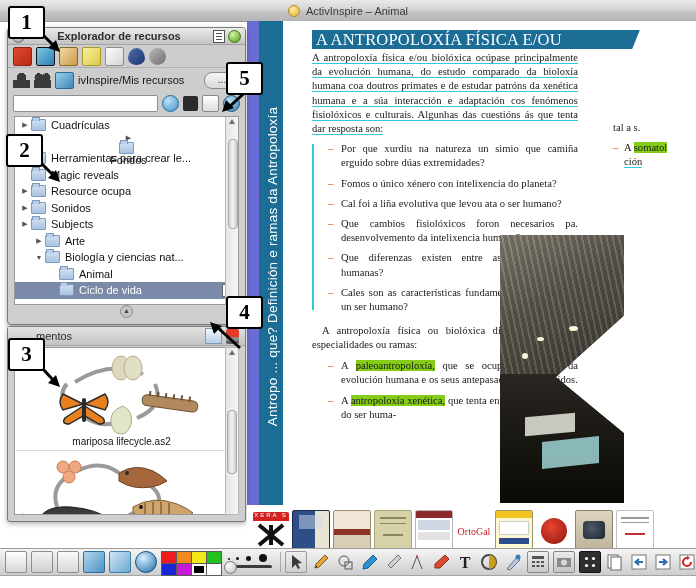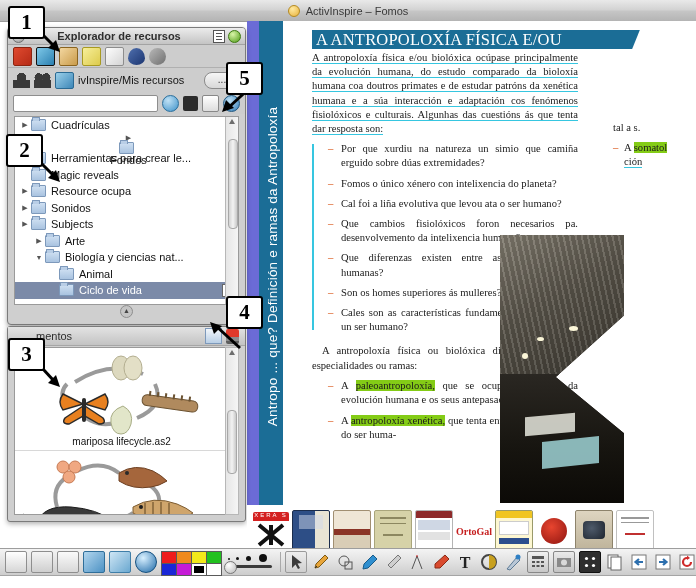--- a/index.html
+++ b/index.html
@@ -269,21 +269,21 @@
   .ptr{position:absolute;z-index:59;}
   .ptr svg{display:block;overflow:visible;}
 </style>
 </head>
 <body>
 
 <div id="app">
 
   <div class="titlebar">
     <span class="tb-dot"></span>
-    <span>ActivInspire – Fomos</span>
+    <span>ActivInspire – Animal</span>
   </div>
 
   <div class="canvas">
     <div class="page-strip"></div>
 
     <div class="vtab">
       <span>Antropo ... que? Definición e ramas da Antropoloxía</span>
     </div>
 
     <div class="sheet">
@@ -292,21 +292,20 @@
 
       <div class="col-main">
         <p><span class="u-cyan">A antropoloxía física e/ou biolóxica ocúpase principalmente da evolución humana, do estudo comparado da bioloxía humana coa doutros primates e de estudar patróns da xenética humana e a súa interacción e adaptación cos fenómenos fisiolóxicos e culturais. Algunhas das cuestións ás que tenta dar resposta son:</span></p>
 
         <ul class="qlist">
           <li>Por que xurdiu na natureza un simio que camiña erguido sobre dúas extremidades?</li>
           <li>Fomos o único xénero con intelixencia do planeta?</li>
           <li>Cal foi a liña evolutiva que levou ata o ser humano?</li>
           <li>Que cambios fisiolóxicos foron necesarios pa. desenvolvemento da intelixencia humana?</li>
           <li>Que diferenzas existen entre as distintas razas humanas?</li>
-          <li>Son os homes superiores ás mulleres?</li>
           <li>Cales son as características fundamentais que definen un ser humano?</li>
         </ul>
 
         <p style="margin-top:10px;text-indent:10px;">A antropoloxía física ou biolóxica divídese en varias especialidades ou ramas:</p>
 
         <ul class="blist">
           <li>A <span class="hl">paleoantropoloxía,</span><span> que se ocupa do estudo da evolución humana e os seus antepasados, os homínidos.</span></li>
           <li>A <span class="hl">antropoloxía xenética,</span><span> que tenta entender a evolución do ser huma-</span></li>
         </ul>
       </div>
@@ -537,21 +536,21 @@
       <div style="margin:6px 5px 0;height:1.5px;background:#8c8760;"></div>
       <div style="margin:4px 5px 0;height:1.5px;background:#8c8760;"></div>
       <div style="margin:10px 8px 0;height:1.5px;background:#8c8760;"></div>
     </div>
     <div class="dk" style="background:#ffffff;border:1px solid #b4b4b4;">
       <div style="height:7px;background:#8e2a2a;"></div>
       <div style="margin:2px;height:10px;background:#cfd7e4;"></div>
       <div style="margin:2px;height:8px;background:#e2e2e2;"></div>
     </div>
     <div class="dk" style="background:#ffffff;display:flex;align-items:center;justify-content:center;">
-      <span style="color:#c61f1f;font-family:'Liberation Serif',serif;font-size:10px;font-weight:bold;">OrtoGal</span>
+      <span style="color:#c61f1f;font-family:'Liberation Serif',serif;font-size:10px;font-weight:normal;">OrtoGal</span>
     </div>
     <div class="dk" style="background:#fdf7d2;border:1px solid #9a9a6a;">
       <div style="height:7px;background:#f0c522;"></div>
       <div style="margin:3px;height:12px;background:#fff;border:1px solid #ccc;"></div>
       <div style="margin:2px 3px;height:6px;background:#2c4e8e;"></div>
     </div>
     <div class="dk" style="background:#fff;display:flex;align-items:center;justify-content:center;">
       <div style="width:26px;height:26px;border-radius:50%;background:radial-gradient(circle at 40% 35%,#e8452f,#8e1410);"></div>
     </div>
     <div class="dk" style="background:linear-gradient(to bottom,#ded5c0,#bfb49b);border:1px solid #8d836b;">

